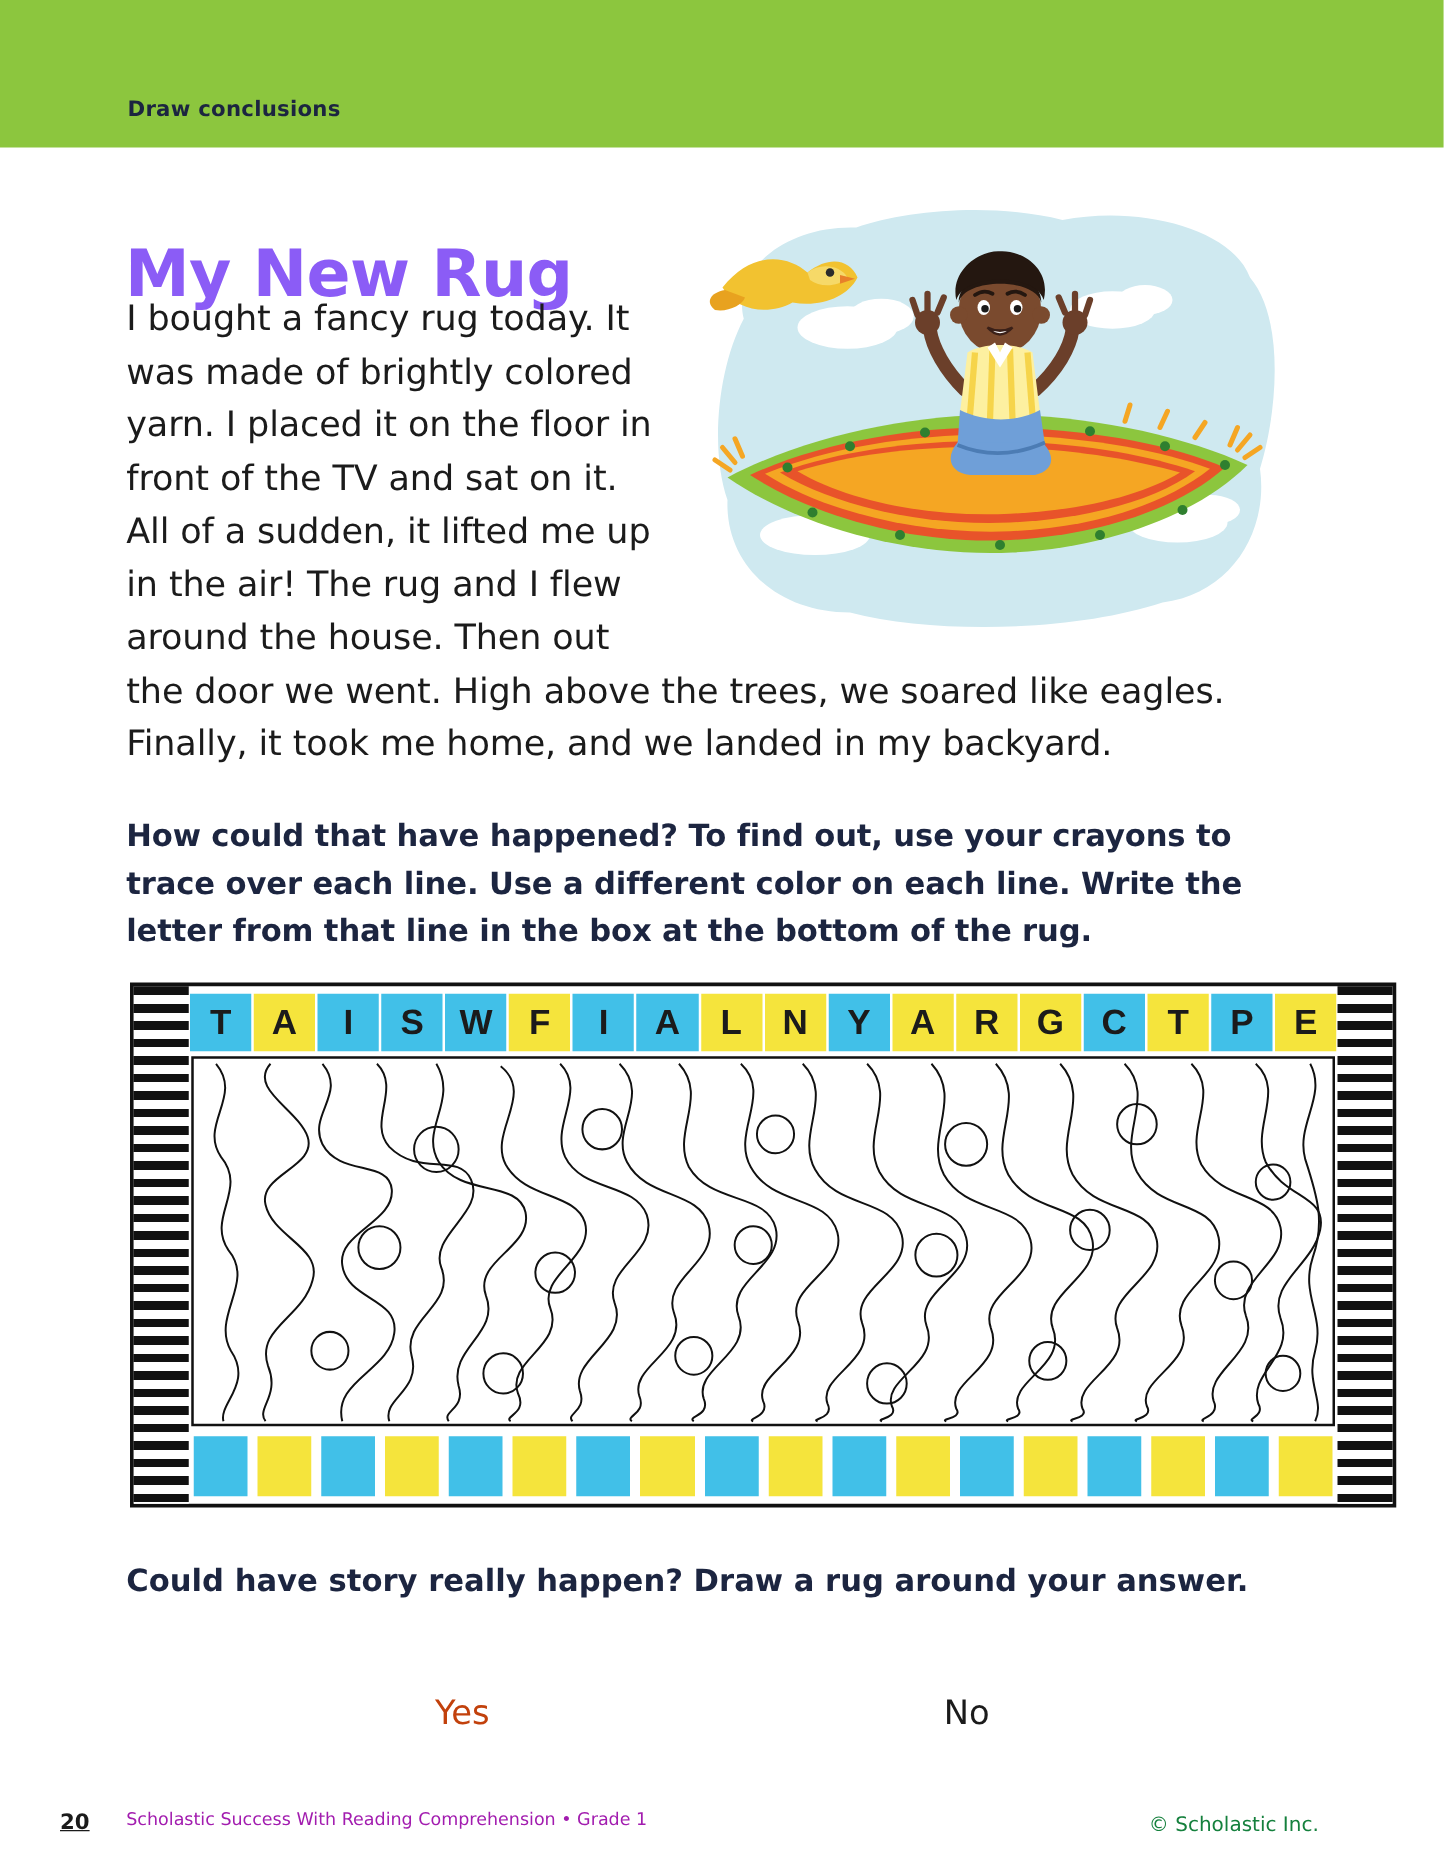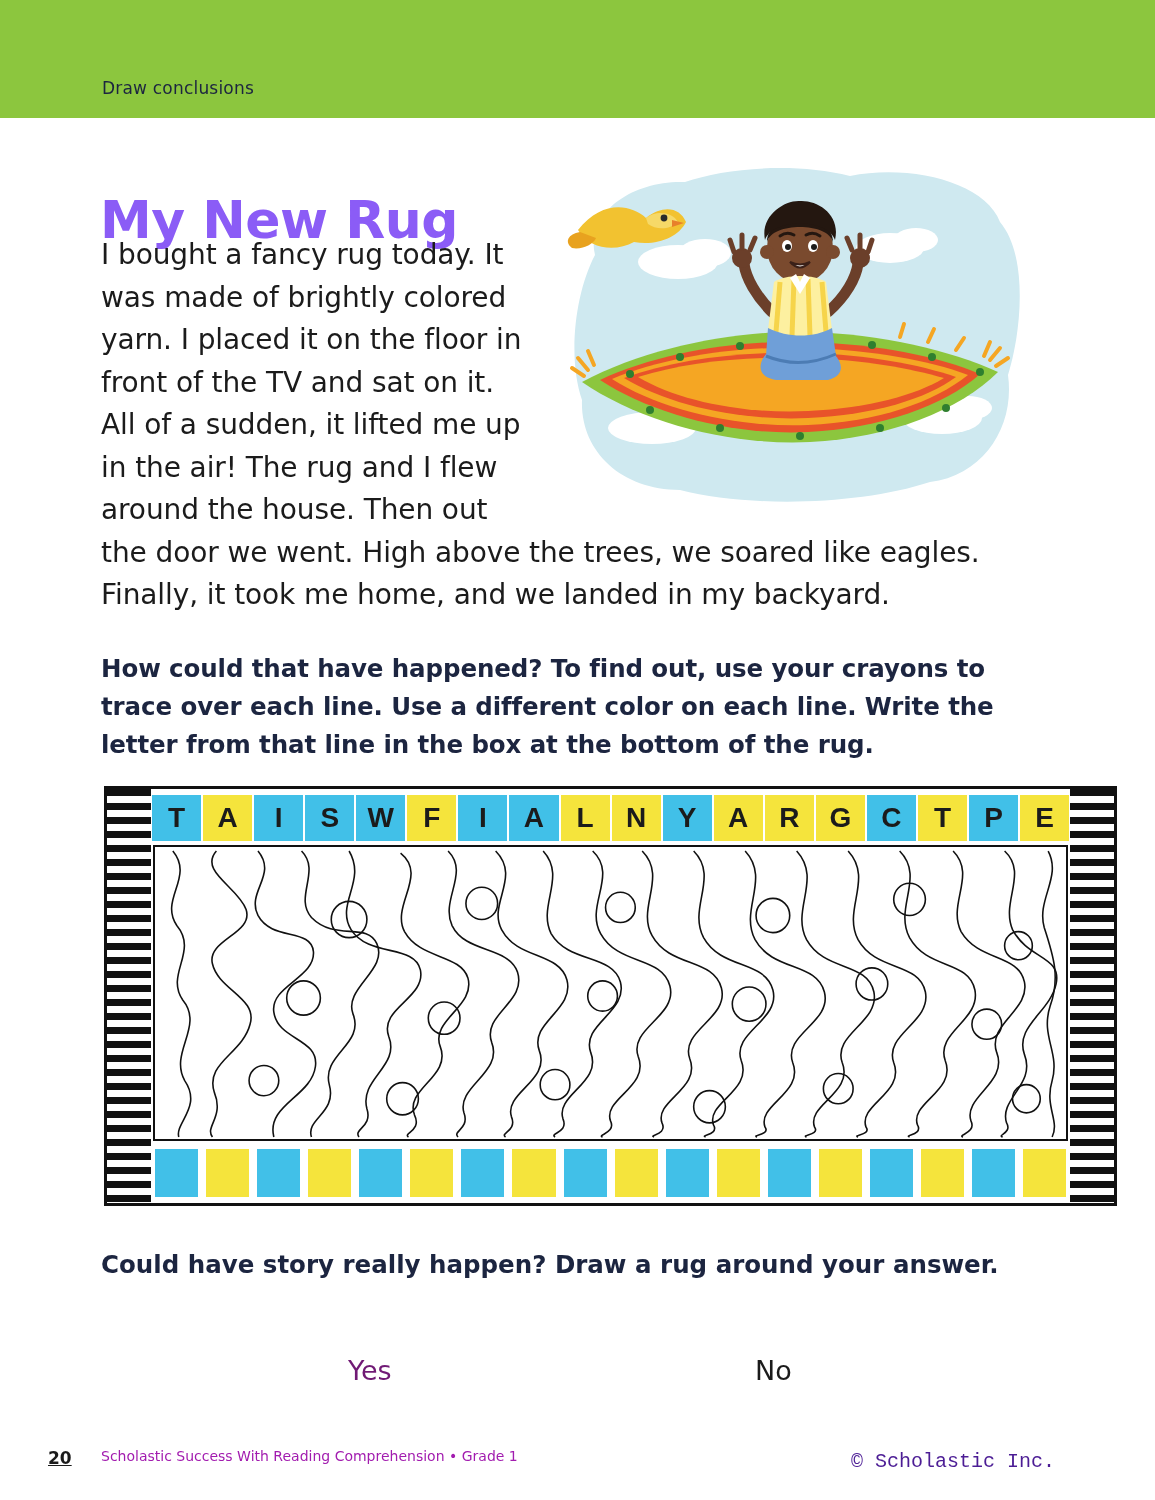--- a/index.html
+++ b/index.html
@@ -21,21 +21,21 @@
     left: 0; top: 0;
     width: 1155px;
     height: 118px;
     background: #8cc63e;
   }
   .header-skill {
     position: absolute;
     left: 102px;
     top: 78px;
     font-size: 17px;
-    font-weight: normal;
+    font-weight: bold;
     color: #1c2540;
     letter-spacing: 0.2px;
   }
 
   
   .page-title {
     position: absolute;
     left: 100px;
     top: 155px;
     font-size: 52px;
@@ -165,21 +165,21 @@
     top: 1250px;
     font-size: 24.5px;
     font-weight: bold;
     color: #1c2540;
   }
   .answer-yes {
     position: absolute;
     left: 348px;
     top: 1355px;
     font-size: 27px;
-    color: #701a75;
+    color: #c2410c;
   }
   .answer-no {
     position: absolute;
     left: 755px;
     top: 1355px;
     font-size: 27px;
     color: #1b1b1b;
   }
 
   
@@ -196,23 +196,22 @@
     position: absolute;
     left: 101px;
     top: 1448px;
     font-size: 14px;
     color: #a21caf;
   }
   .footer-copy {
     position: absolute;
     right: 100px;
     top: 1450px;
-    font-size: 20px;
-    color: #4c1d95;
-    font-family: Liberation Mono, monospace;
+    font-size: 16px;
+    color: #15803d;
   }
 </style>
 </head>
 <body>
 
 <div class="header-band"></div>
 <div class="header-skill">Draw conclusions</div>
 
 <h1 class="page-title">My New Rug</h1>
 

